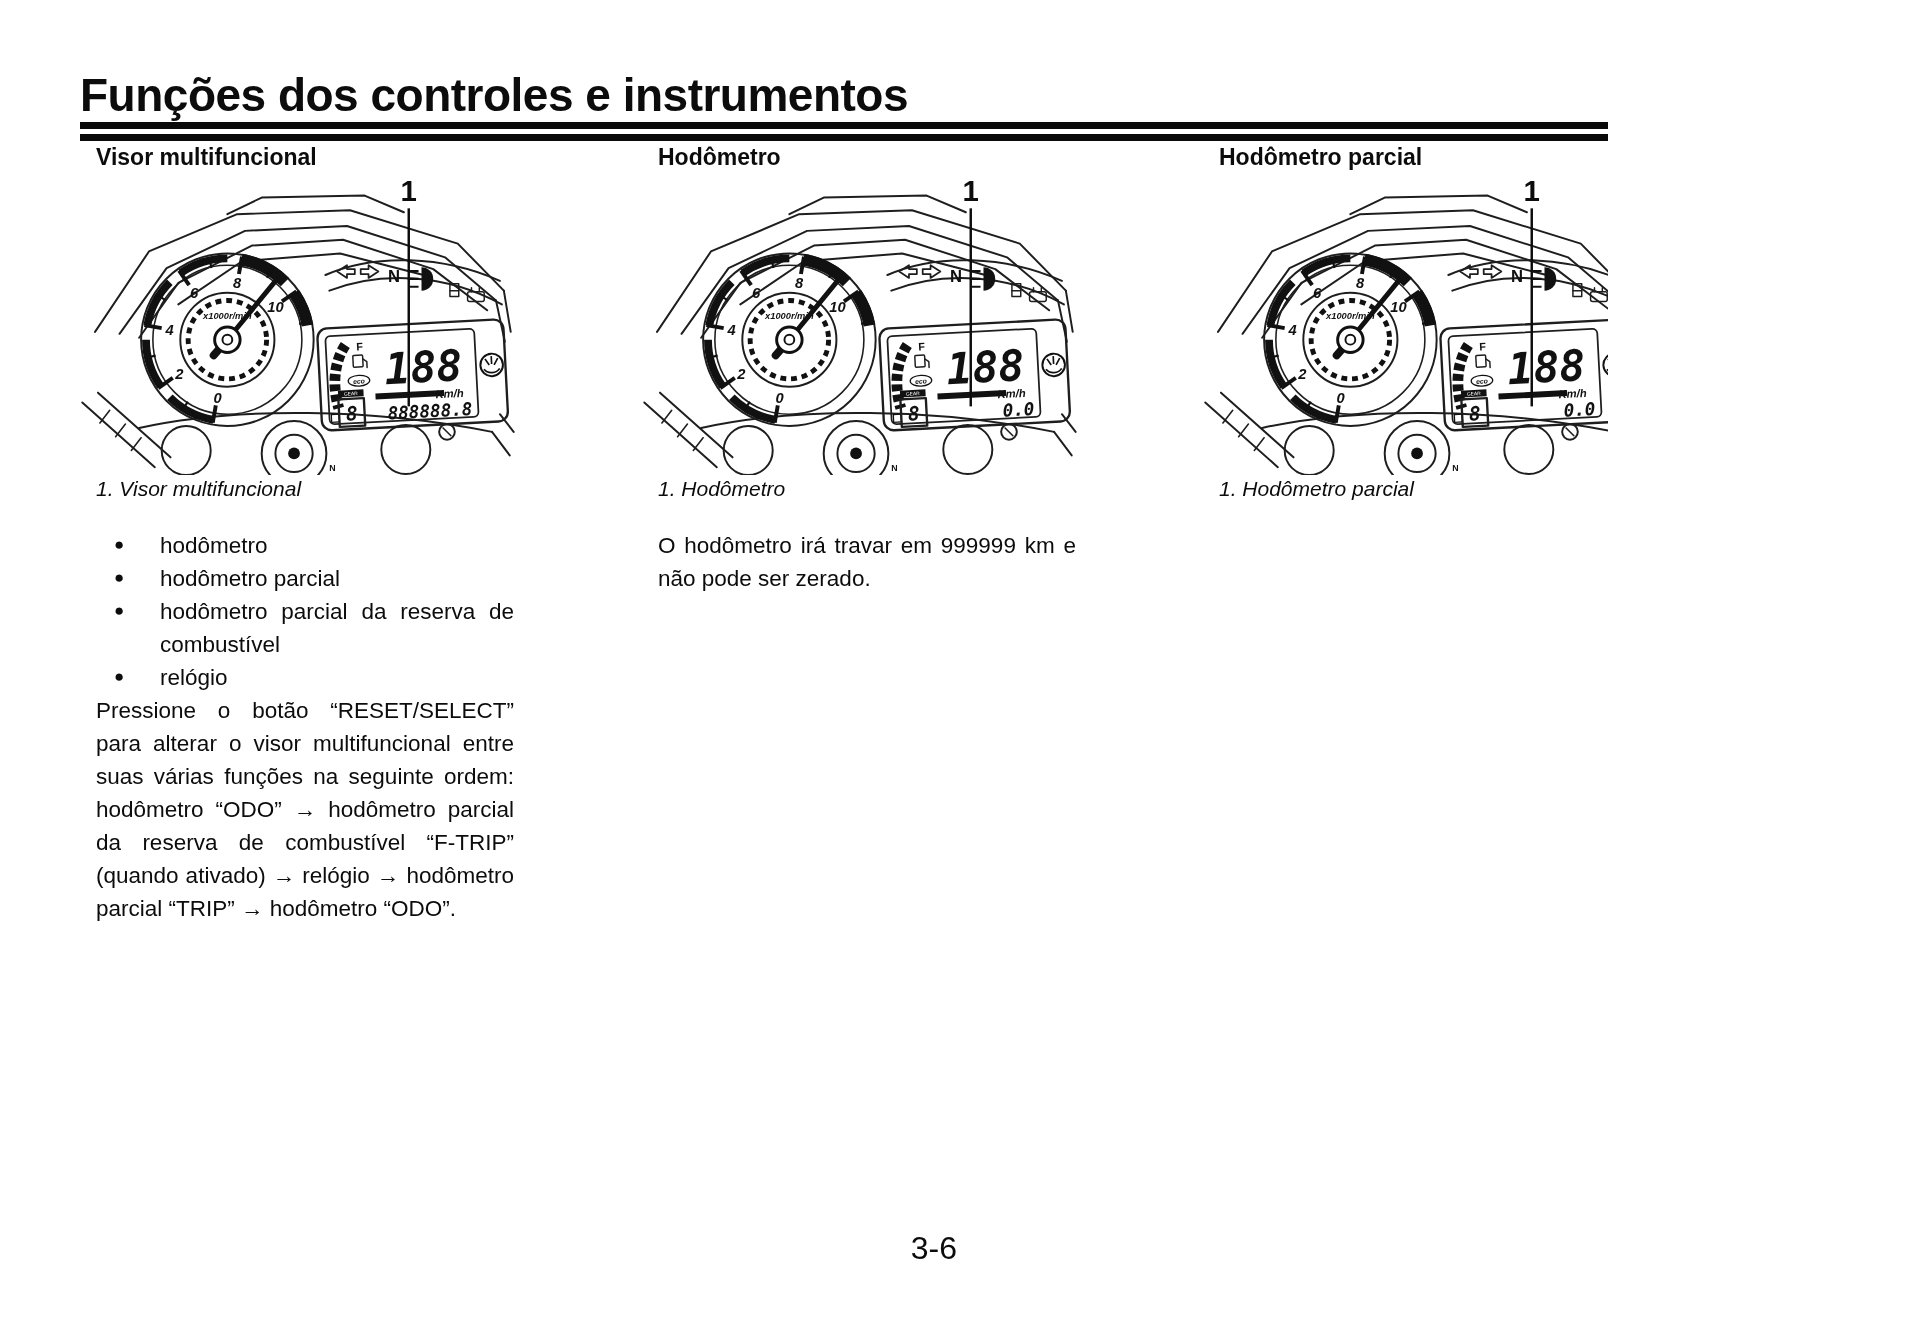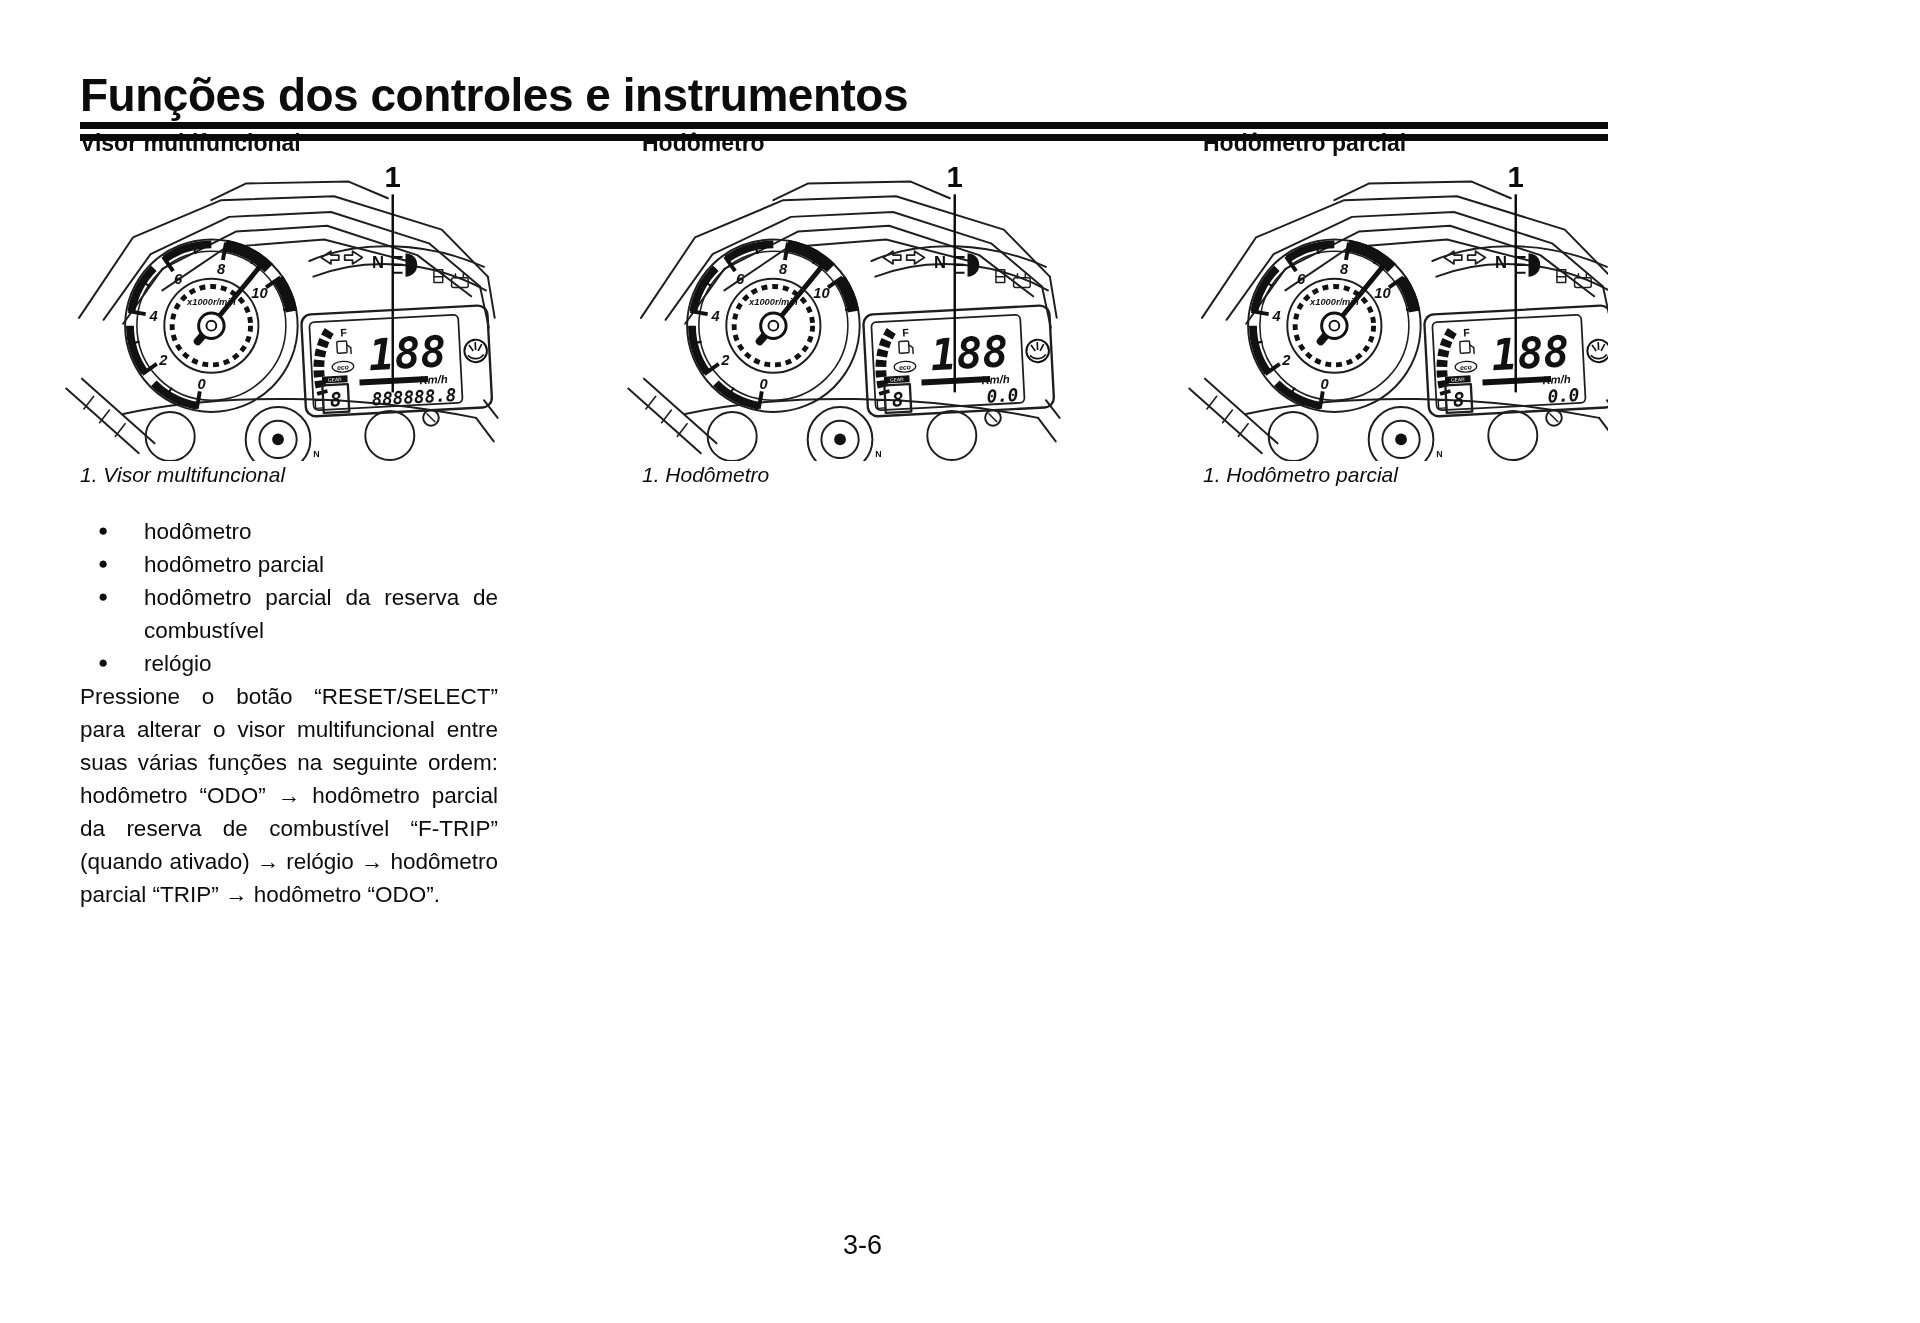--- a/index.html
+++ b/index.html
@@ -2,32 +2,32 @@
 <html><head>
 <meta charset="utf-8">
 <style>
   html,body{margin:0;padding:0;background:#ffffff;}
   .page{position:relative;width:1608px;height:1323px;background:#fff;color:#0c0c0c;
         font-family:"Liberation Sans",sans-serif;overflow:hidden;}
   .title{position:absolute;left:80px;top:68px;font-size:46px;font-weight:bold;letter-spacing:-0.5px;white-space:nowrap;}
   .rule{position:absolute;left:80px;width:1541px;height:7px;background:#0a0a0a;}
   .rule.r1{top:122px;}
   .rule.r2{top:134px;}
-  .col{position:absolute;top:130px;width:418px;}
+  .col{position:absolute;top:144px;width:418px;margin-left:16px;}
   .col.c1{left:80px;} .col.c2{left:642px;} .col.c3{left:1203px;}
   .col-heading{font-size:23px;font-weight:bold;}
   .fig{position:relative;margin:4px 0 0 -20px;width:440px;height:300px;}
   .fig svg{width:440px;height:300px;display:block;}
   .caption{font-size:21px;margin-top:2px;font-style:italic;}
   .body{margin-top:28px;font-size:22.5px;line-height:33px;text-align:justify;}
   .body p{margin:0;}
   ul.bullets{list-style:none;margin:0;padding:0;}
   ul.bullets li{position:relative;padding-left:64px;}
   ul.bullets .dot{position:absolute;left:18px;top:-1px;font-size:17px;}
-  .page-num{position:absolute;left:843px;top:1230px;width:114px;text-align:left;font-size:27px;}
+  .page-num{position:absolute;left:843px;top:1230px;width:114px;text-align:right;font-size:32px;}
   .lcd-txt{font-family:"DejaVu Sans Mono",monospace;font-style:italic;font-weight:bold;fill:#111;}
   .ln{stroke:#1e1e1e;fill:none;stroke-width:2;stroke-linecap:round;stroke-linejoin:round;}
 </style>
 </head>
 <body>
 
 <div class="page">
   <div class="title">Funções dos controles e instrumentos</div>
   <div class="rule r1"></div>
   <div class="rule r2"></div>
@@ -309,20 +309,21 @@
     </g>
 
     <g>
       <text x="335" y="26" font-family="Liberation Sans, sans-serif" font-size="30" font-weight="bold" fill="#0c0c0c" text-anchor="middle">1</text>
       <line x1="335" y1="34" x2="335" y2="236" stroke="#0c0c0c" stroke-width="2.5"></line>
     </g>
   </svg>
 </div>
     <div class="caption">1. Hodômetro</div>
     <div class="body">
+      <p>O hodômetro irá travar em 999999 km e não pode ser zerado.</p>
     </div>
   </div>
 
   <div class="col c3">
     <div class="col-heading">Hodômetro parcial</div>
     <div class="fig">
   <svg viewBox="0 0 440 306">
 
     <g>
       <path class="ln" d="M15,160 L70,78 L160,40 L275,36 L385,70 L432,118"></path>

